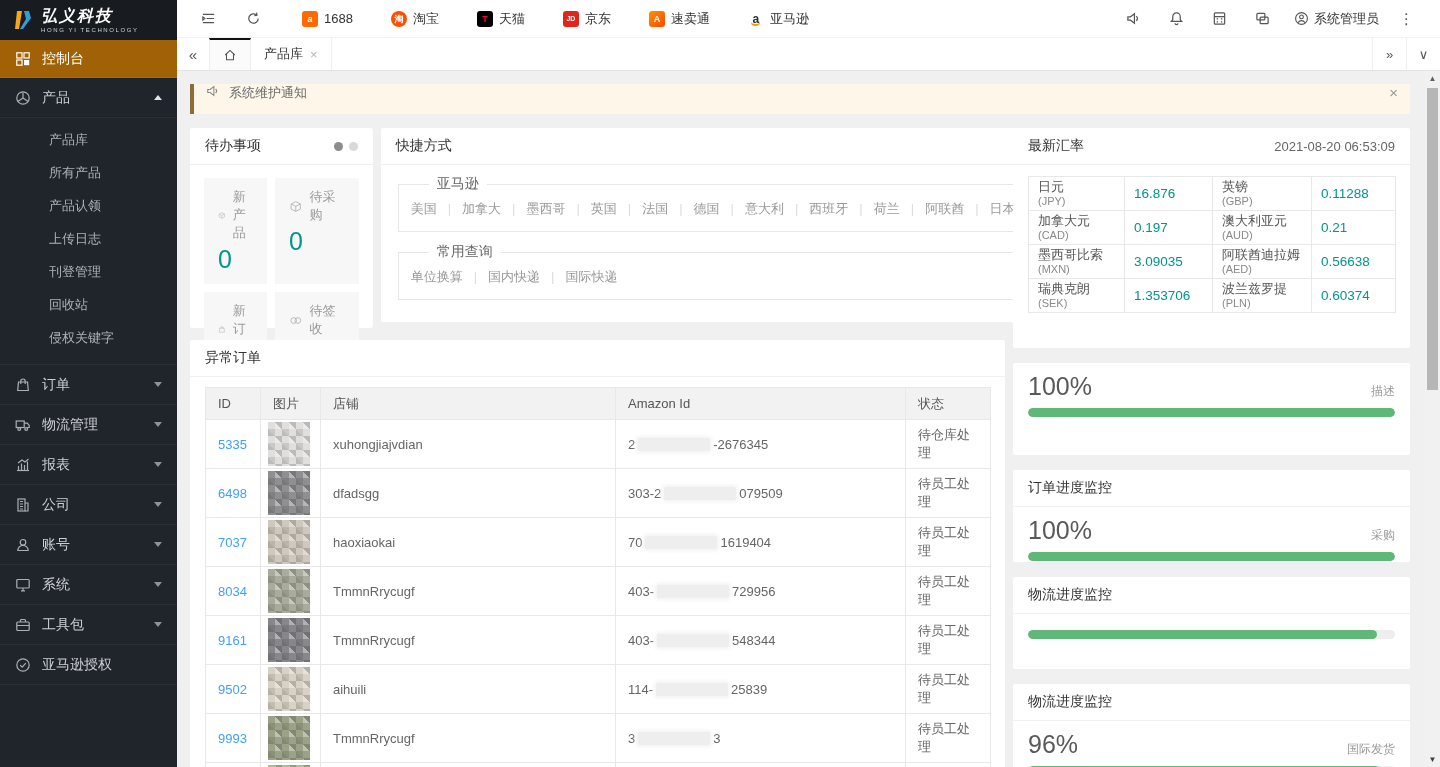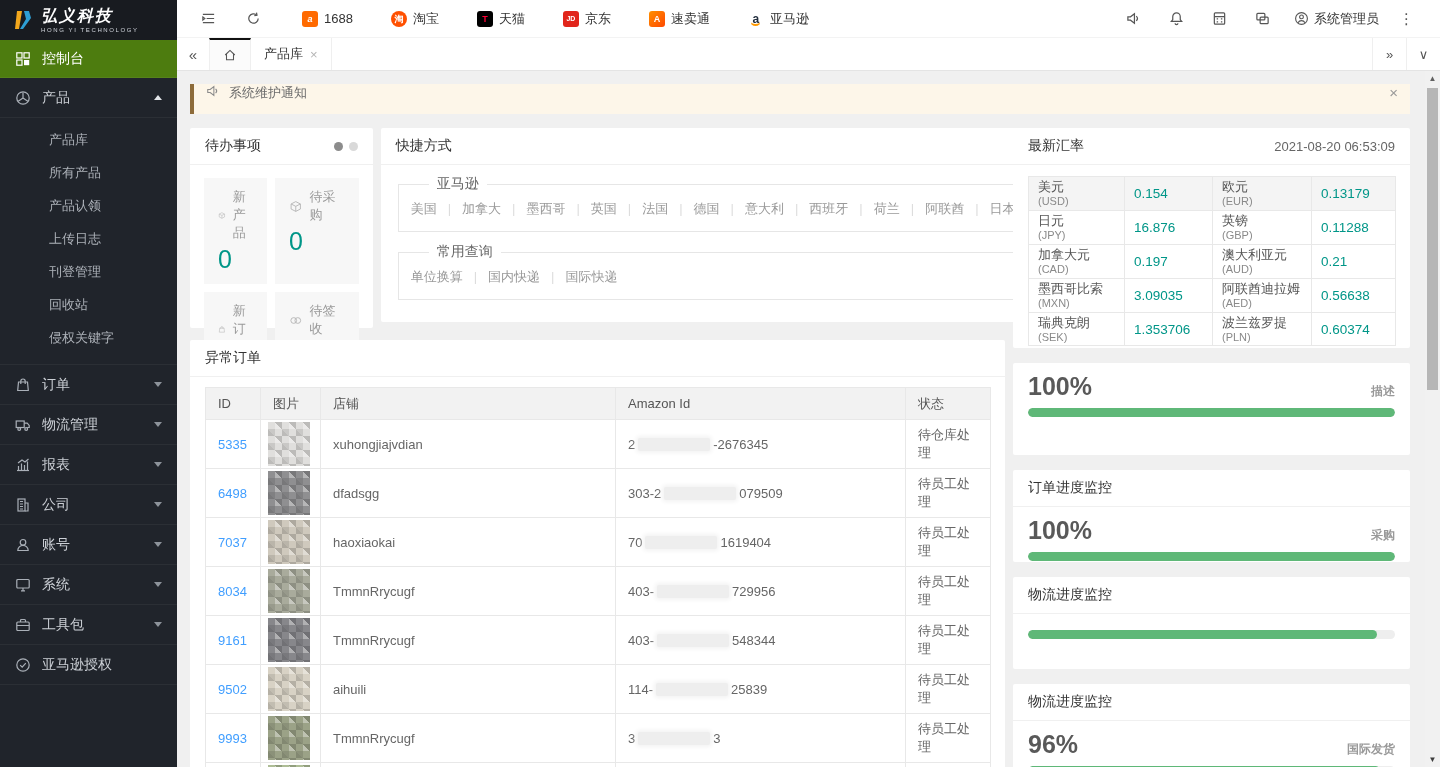--- a/index.html
+++ b/index.html
@@ -10,21 +10,21 @@
     font-size:14px; color:#333;
   }
   svg { display:block; }
 
   
   .sidebar { position:absolute; left:0; top:0; width:177px; height:767px; background:#20242b; z-index:6; }
   .logo { height:40px; display:flex; align-items:center; padding:0 10px; gap:7px; background:#181b20; }
   .logo-text-cn { color:#fff; font-size:16px; font-weight:bold; font-style:italic; font-family:"Liberation Serif","DejaVu Serif",serif; letter-spacing:2px; line-height:1; }
   .logo-text-en { color:#cfd3da; font-size:6px; letter-spacing:1.6px; margin-top:3px; }
   .nav-item { height:40px; display:flex; align-items:center; padding:0 15px; gap:11px; color:#ccd0d6; font-size:14px; border-bottom:1px solid rgba(255,255,255,.05); cursor:pointer; }
-  .nav-item.active { background:#4d7c0f; color:#fff; height:38px; }
+  .nav-item.active { background:#a16207; color:#fff; height:38px; }
   .nicon { width:16px; height:16px; color:#aab0b8; flex:0 0 auto; }
   .nav-item.active .nicon { color:#fff; }
   .nicon svg { width:16px; height:16px; stroke:currentColor; fill:none; stroke-width:1.2; }
   .tri-down { width:0; height:0; border-left:4px solid transparent; border-right:4px solid transparent; border-top:5px solid #8d939b; margin-left:auto; }
   .tri-up   { width:0; height:0; border-left:4px solid transparent; border-right:4px solid transparent; border-bottom:5px solid #e2e5e9; margin-left:auto; }
   .submenu { padding:5px 0 10px; border-bottom:1px solid rgba(255,255,255,.05); }
   .sub-item { height:33px; line-height:33px; padding-left:49px; color:#adb2b9; font-size:13px; cursor:pointer; }
 
   
   .topbar { position:absolute; left:177px; top:0; width:1263px; height:38px; background:#fff; display:flex; align-items:center; padding:0 16px; border-bottom:1px solid #f3f3f3; z-index:5; }
@@ -110,21 +110,21 @@
       linear-gradient(45deg, rgba(255,255,255,.35) 25%, transparent 25%, transparent 75%, rgba(0,0,0,.10) 75%);
     background-position:0 0, 7px 7px; background-size:14px 14px; }
   .m1{background-color:#e0dfdd;} .m2{background-color:#8f8f91;} .m3{background-color:#cfc9bd;}
   .m4{background-color:#a9ab9c;} .m5{background-color:#87878b;} .m6{background-color:#d8d2c5;}
   .m7{background-color:#9ba287;} .m8{background-color:#aebd96;}
   .blur-seg { display:inline-block; width:72px; height:13px; background:#eeeeee; border-radius:2px; vertical-align:-2px; margin:0 3px; box-shadow:0 0 4px 2px #f3f3f3; }
 
   
   .monitor { height:92px; flex:0 0 auto; }
   .mon-body { padding:9px 15px 0; }
-  .mon-row { display:flex; align-items:baseline;font-weight:bold; }
+  .mon-row { display:flex; align-items:baseline; }
   .pct { font-size:25px; color:#595959; }
   .mlabel { margin-left:auto; color:#999; font-size:12px; }
   .pbar { height:9px; background:#eee; border-radius:5px; margin-top:7px; overflow:hidden; }
   .pfill { height:100%; background:#5fb878; border-radius:5px; }
 
   
   .vscroll { position:absolute; right:0; top:71px; width:15px; height:696px; background:#f1f1f1; z-index:7; }
   .vs-arrow { position:absolute; left:0; width:15px; height:15px; color:#606060; font-size:8px; text-align:center; line-height:15px; cursor:pointer; }
   .vs-up { top:0; }
   .vs-down { bottom:0; color:#3c3c3c; }
@@ -552,32 +552,20 @@
           <span class="rate-time">2021-08-20 06:53:09</span>
         </div>
         <table class="rates-tb">
           <colgroup>
               <col style="width:96px">
               <col style="width:88px">
               <col style="width:99px">
               <col style="width:84px">
             </colgroup>
           <tbody>
-              <tr class="first">
-            <td>
-                  <div class="cname">美元</div>
-                  <div class="ccode">(USD)</div>
-                </td>
-            <td class="cval">0.154</td>
-            <td>
-                  <div class="cname">欧元</div>
-                  <div class="ccode">(EUR)</div>
-                </td>
-            <td class="cval">0.13179</td>
-          </tr>
           <tr>
             <td>
                   <div class="cname">日元</div>
                   <div class="ccode">(JPY)</div>
                 </td>
             <td class="cval">16.876</td>
             <td>
                   <div class="cname">英镑</div>
                   <div class="ccode">(GBP)</div>
                 </td>

